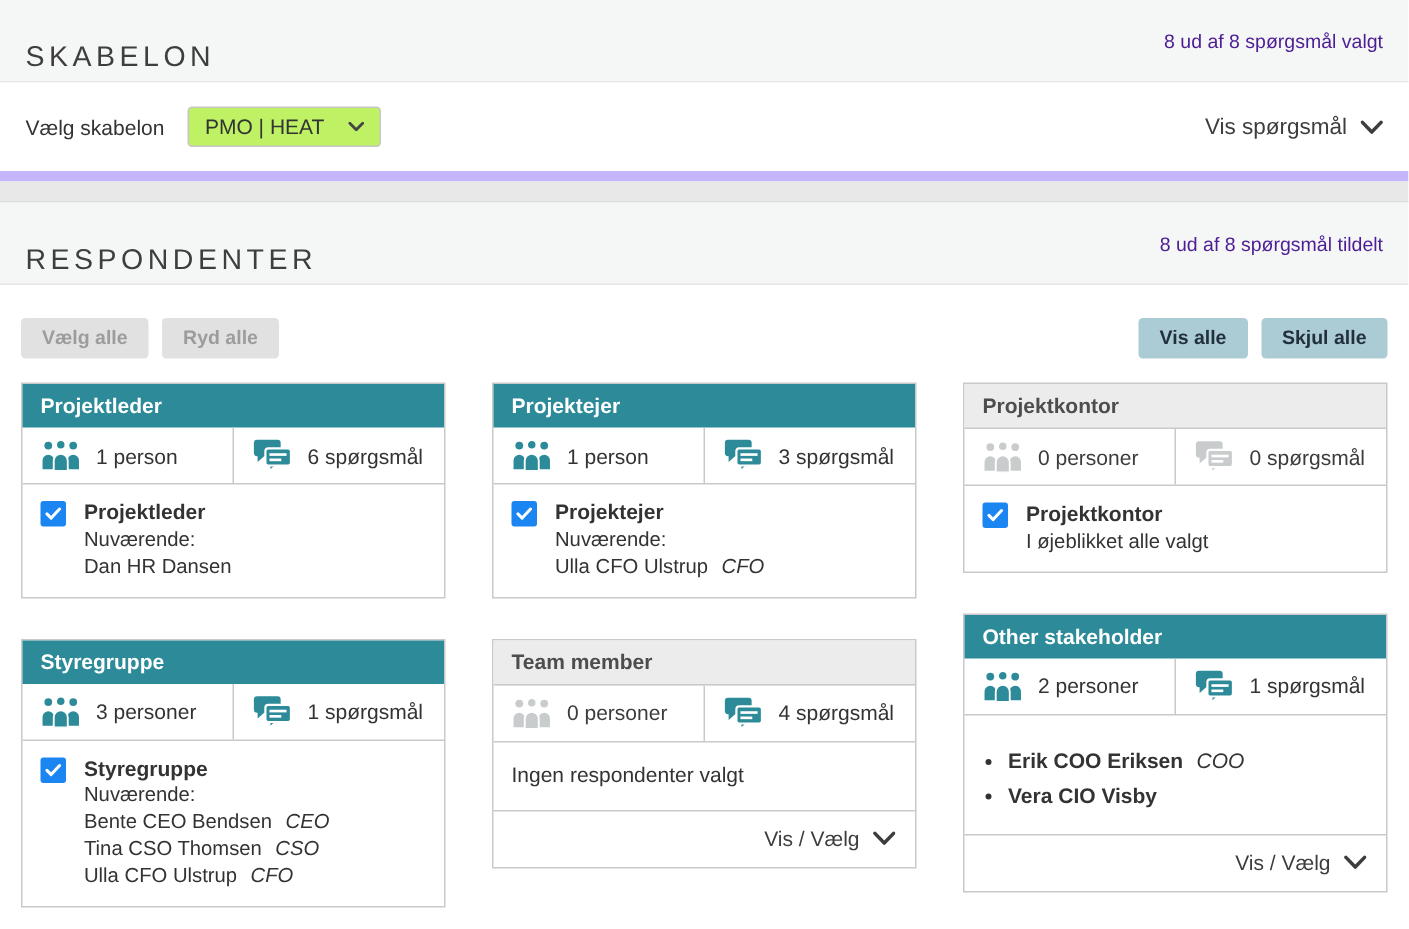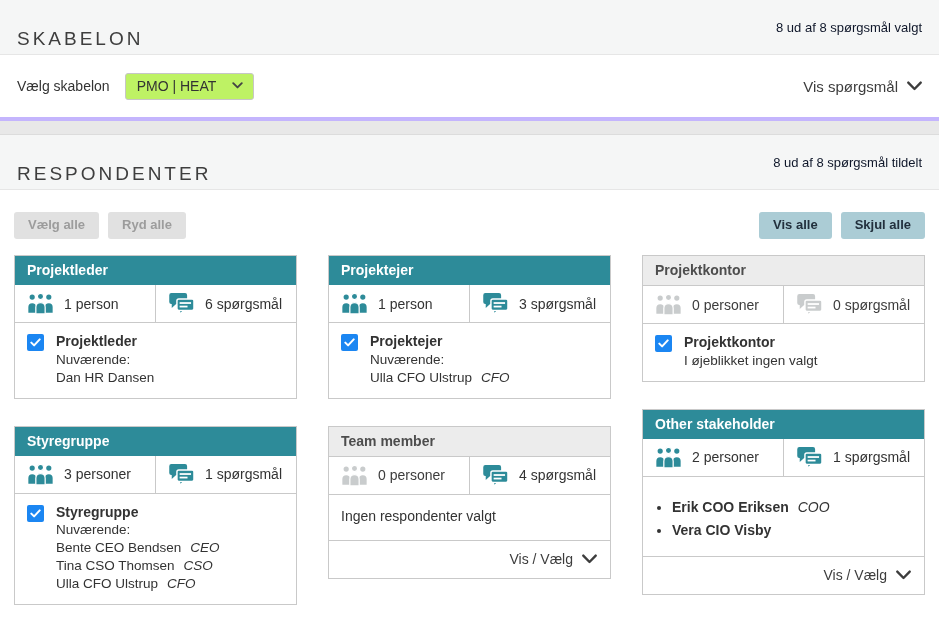--- a/index.html
+++ b/index.html
@@ -11,27 +11,27 @@
     font-size: 14px;
   }
 
   
   .band {
     height: 55px; background: var(--band-bg);
     display: flex; align-items: center; justify-content: space-between;
     padding: 0 17px; border-bottom: 1px solid #e6e6e6;
   }
   .band-title { font-size: 19px; letter-spacing: 3px; color: #3e3e3e; font-weight: 400; margin-top: 23px; }
-  .band-status { font-size: 13px; color: #0f172a; }
+  .band-status { font-size: 13px; color: #4c1d95; }
 
   
   .select-row {
     height: 66px; background: #fff;
     display: flex; align-items: center; justify-content: space-between;
-    padding: 0 17px; border-bottom: 4px solid #c4b5fd;
+    padding: 0 17px; border-bottom: 7px solid #c4b5fd;
   }
   .select-left { display: flex; align-items: center; gap: 15px; font-size: 14px; color: #333; }
   .select-box {
     display: inline-flex; align-items: center; gap: 16px;
     border: 1px solid #c6c6c6; border-radius: 3px;
     padding: 4px 10px 5px 11px; background: #bef264; cursor: pointer;
     font-size: 14px; color: #333;
   }
   .link-chevron {
     display: inline-flex; align-items: center; gap: 9px;
@@ -343,21 +343,21 @@
         </div>
         <div class="card-body">
           <div class="cb-row">
             <span class="checkbox" role="checkbox" aria-checked="true">
               <svg width="11" height="9" viewBox="0 0 11 9">
                 <path d="M1.3 4.6l2.8 2.8L9.7 1.4" stroke="#fff" stroke-width="2" fill="none" stroke-linecap="round" stroke-linejoin="round"></path>
               </svg>
             </span>
             <div>
               <div class="cb-title">Projektkontor</div>
-              <div>I øjeblikket ingen valgt</div>
+              <div>I øjeblikket alle valgt</div>
             </div>
           </div>
         </div>
       </div>
       <div class="card">
         <div class="card-header active">Other stakeholder</div>
         <div class="stats">
           <div class="stat">
             <span class="icon">
               <svg width="27" height="21" viewBox="0 0 26 20">

